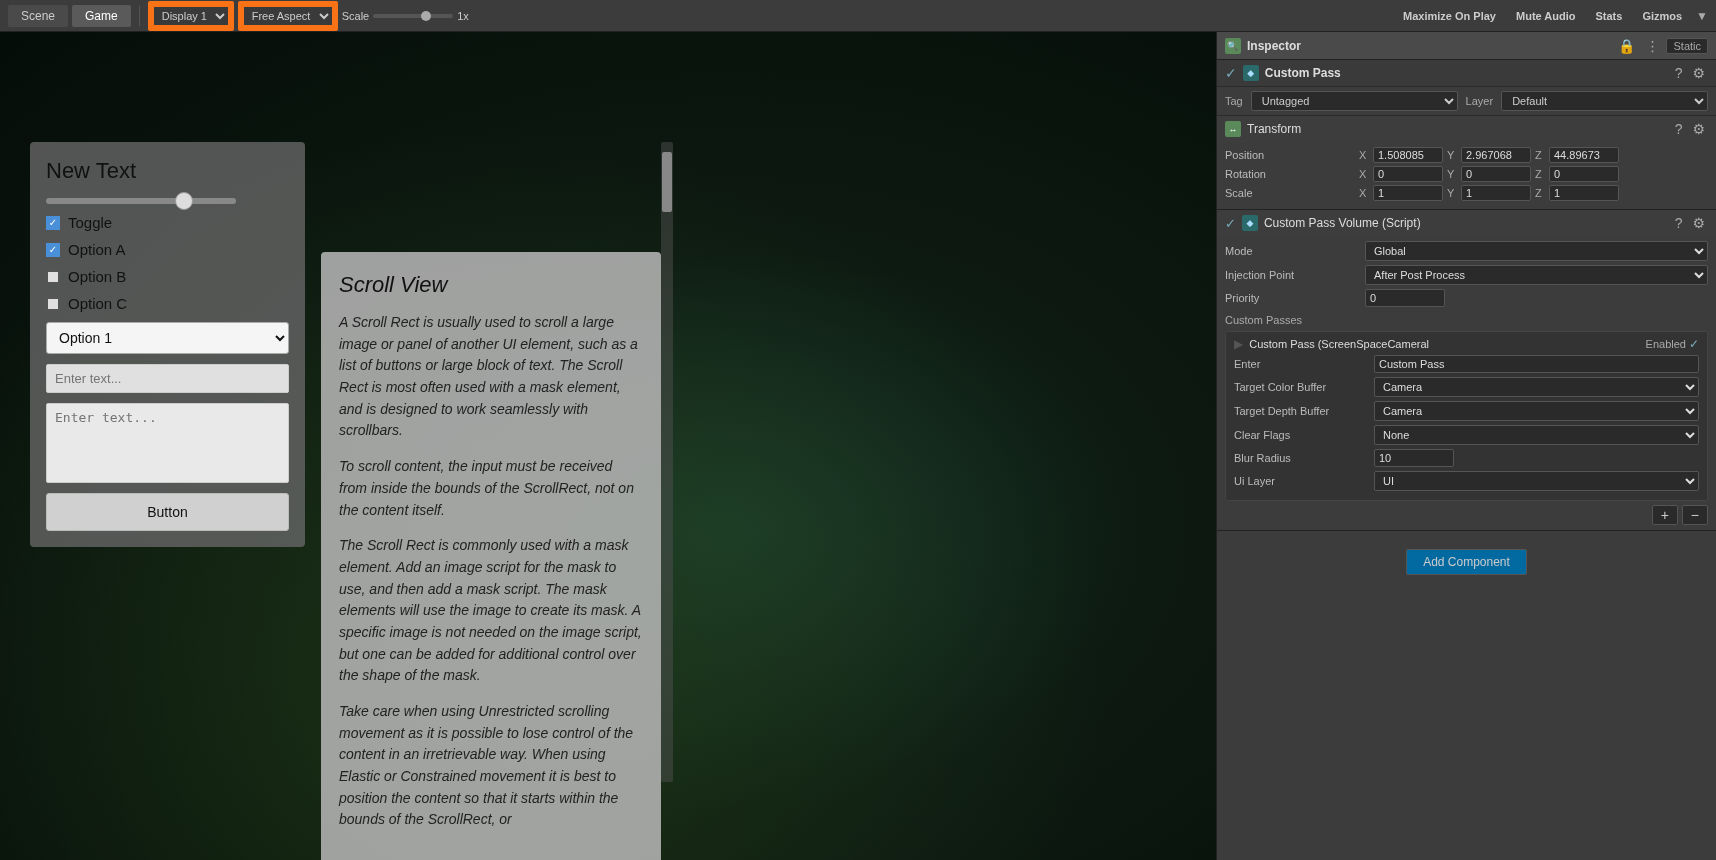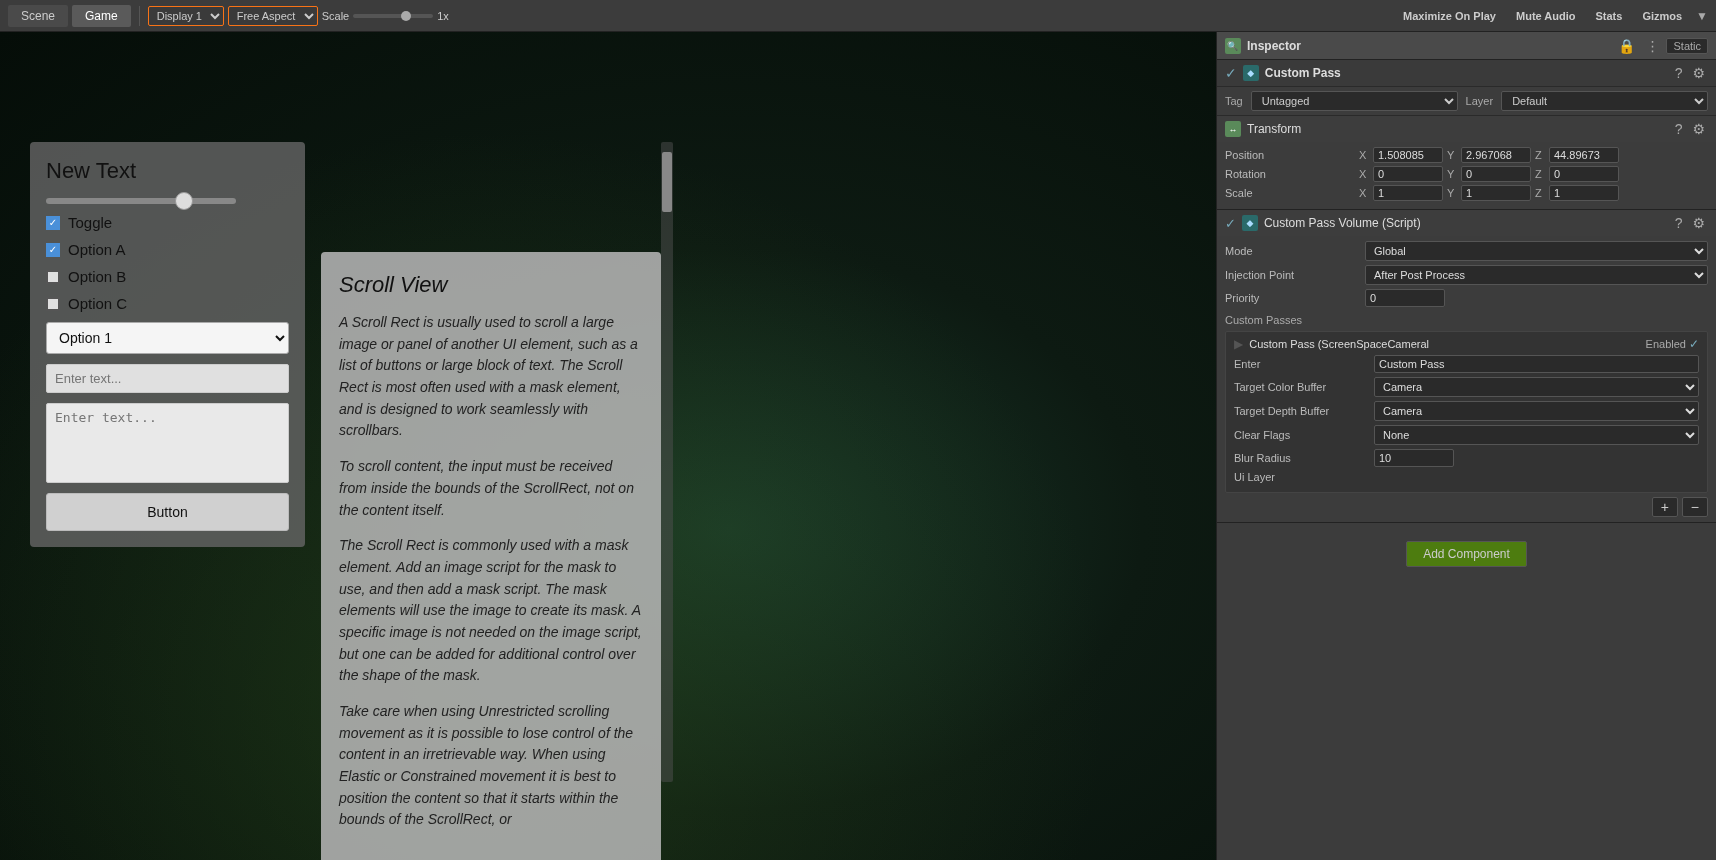--- a/index.html
+++ b/index.html
@@ -3,21 +3,21 @@
   <meta charset="utf-8">
   <style>
     * { box-sizing: border-box; margin: 0; padding: 0; }
     body { width: 1716px; height: 860px; overflow: hidden; display: flex; flex-direction: column; font-family: 'Segoe UI', Arial, sans-serif; font-size: 12px; background: #1a1a1a; }
 
     
     .top-bar { height: 32px; background: #3c3c3c; display: flex; align-items: center; padding: 0 8px; gap: 4px; flex-shrink: 0; border-bottom: 1px solid #222; }
     .tab-btn { padding: 4px 13px; background: #4a4a4a; border: none; color: #ccc; font-size: 12px; cursor: pointer; border-radius: 2px; }
     .tab-btn.active { background: #5a5a5a; color: #fff; }
     .top-bar-right { margin-left: auto; display: flex; align-items: center; gap: 8px; }
-    .select-sm { background: #3a3a3a; border: 1px solid #f97316; color: #ccc; font-size: 11px; padding: 2px 4px; border-radius: 2px; }
+    .select-sm { background: #3a3a3a; border: 6px solid #f97316; color: #ccc; font-size: 11px; padding: 2px 4px; border-radius: 2px; }
     .scale-bar { display: flex; align-items: center; gap: 4px; color: #ccc; font-size: 11px; }
     .scale-track { width: 80px; height: 4px; background: #555; border-radius: 2px; position: relative; }
     .scale-thumb { width: 10px; height: 10px; background: #aaa; border-radius: 50%; position: absolute; top: -3px; left: 60%; }
     .btn-flat { background: none; border: none; color: #ccc; font-size: 11px; cursor: pointer; padding: 2px 6px; font-weight: bold; }
 
     
     .main-area { flex: 1; display: flex; overflow: hidden; }
 
     
     .scene-viewport { flex: 1; background: #fef9c3; position: relative; overflow: hidden; padding-left: 24px; }
@@ -87,21 +87,21 @@
     .prop-full-row { display: flex; align-items: center; margin-bottom: 4px; }
     .prop-full-name { color: #bbb; font-size: 11px; min-width: 140px; flex-shrink: 0; }
     .prop-dropdown { background: #2a2a2a; border: 1px solid #555; color: #ddd; font-size: 11px; padding: 2px 4px; border-radius: 2px; flex: 1; }
     .prop-text-input { background: #2a2a2a; border: 1px solid #555; color: #ddd; font-size: 11px; padding: 2px 4px; border-radius: 2px; width: 80px; }
     .custom-passes-label { color: #aaa; font-size: 11px; margin-bottom: 4px; }
     .custom-pass-item { background: #333; border: 1px solid #444; border-radius: 2px; padding: 5px 8px; margin-bottom: 4px; }
     .custom-pass-header { display: flex; align-items: center; gap: 6px; margin-bottom: 4px; }
     .custom-pass-title { color: #ddd; font-size: 11px; }
     .enabled-badge { margin-left: auto; display: flex; align-items: center; gap: 3px; color: #aaa; font-size: 11px; }
     .enabled-check { color: #7ab; font-size: 12px; }
-    .add-comp-btn { margin: 8px; background: #4d7c0f; border: 1px solid #555; color: #ccc; font-size: 12px; padding: 5px 16px; border-radius: 2px; cursor: pointer; }
+    .add-comp-btn { margin: 8px; background: #0369a1; border: 1px solid #555; color: #ccc; font-size: 12px; padding: 5px 16px; border-radius: 2px; cursor: pointer; }
 
     .static-badge { color: #aaa; font-size: 11px; background: #2a2a2a; border: 1px solid #555; padding: 1px 6px; border-radius: 2px; }
   </style>
 </head>
 <body>
 
 <div class="top-bar">
   <button class="tab-btn">Scene</button>
   <button class="tab-btn active">Game</button>
   <div style="width:1px;height:20px;background:#555;margin:0 4px;"></div>
@@ -356,20 +356,23 @@
             </select>
           </div>
 
           <div class="prop-full-row">
             <span class="prop-full-name">Blur Radius</span>
             <input class="prop-text-input" value="10" style="">
           </div>
 
           <div class="prop-full-row">
             <span class="prop-full-name">Ui Layer</span>
+            <select class="prop-dropdown">
+              <option>UI</option>
+            </select>
           </div>
         </div>
 
         <div style="display:flex;justify-content:flex-end;gap:4px;margin-top:4px;">
           <button class="icon-btn" style="background:#2a2a2a;border:1px solid #555;border-radius:2px;color:#ccc;padding:1px 8px;font-size:14px;">+</button>
           <button class="icon-btn" style="background:#2a2a2a;border:1px solid #555;border-radius:2px;color:#ccc;padding:1px 8px;font-size:14px;">−</button>
         </div>
       </div>
     </div>
 

